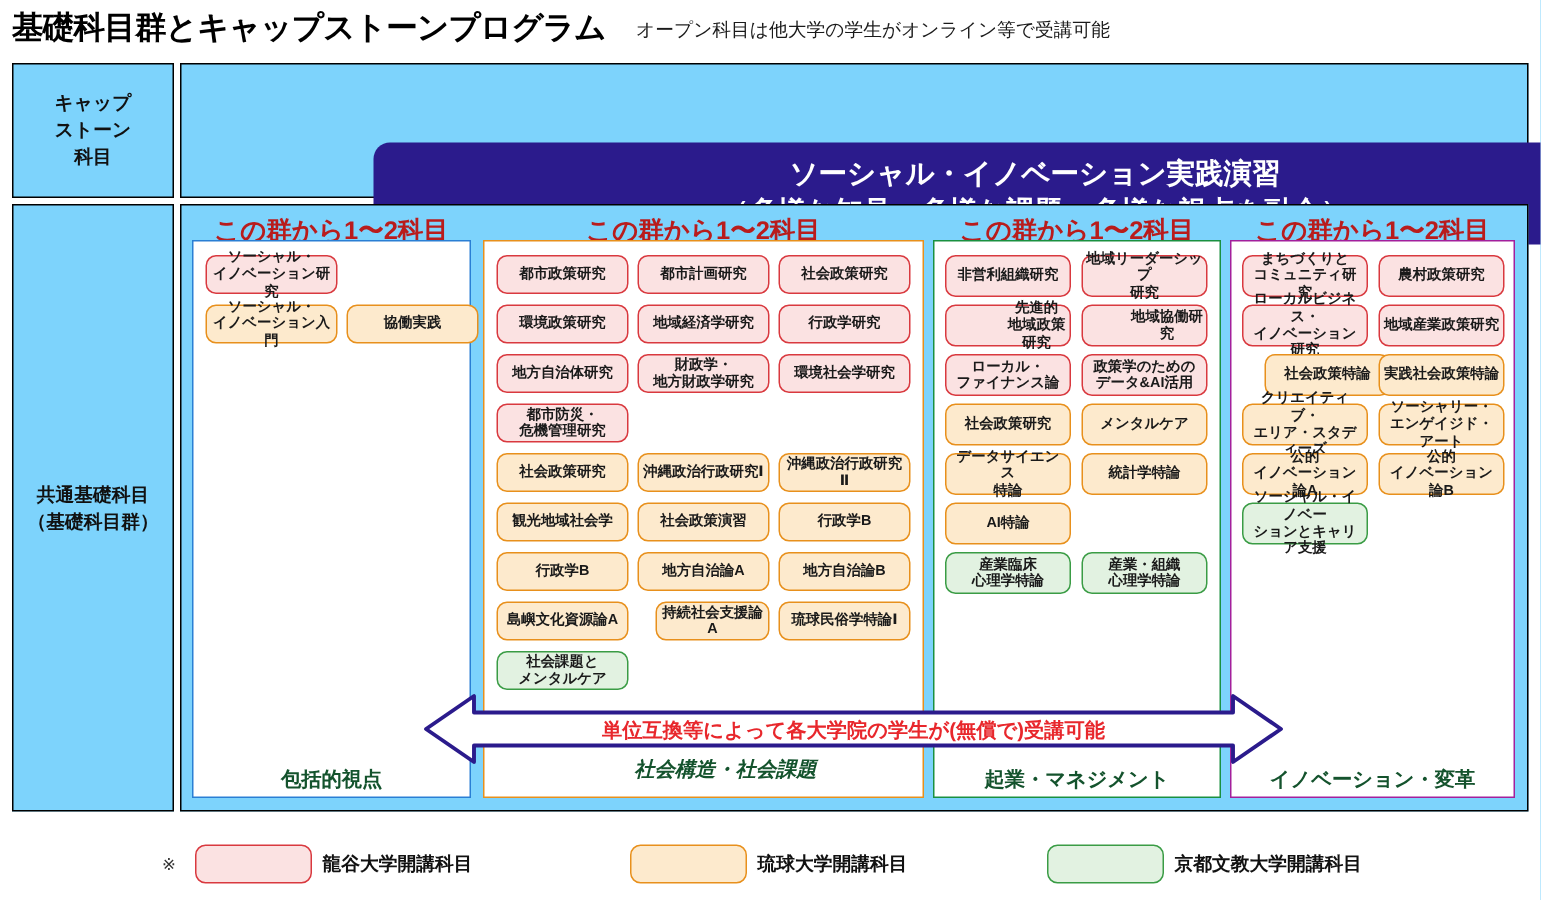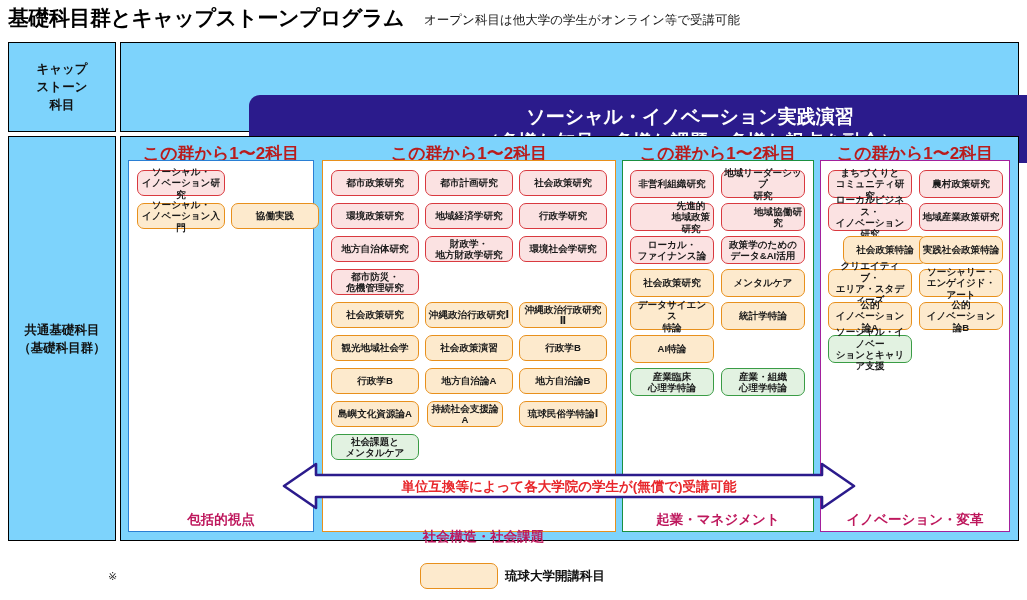--- a/index.html
+++ b/index.html
@@ -43,31 +43,31 @@
 
   
   .group-head{
     position:absolute;text-align:center;font-size:17px;font-weight:bold;color:#b91c1c;
   }
   .group-box{
     position:absolute;box-sizing:border-box;border-width:1.6px;border-style:solid;
     background:#ffffff;
   }
   .group-foot{
-    position:absolute;text-align:center;font-size:13.5px;font-weight:bold;color:#be185d;
+    position:absolute;text-align:center;font-size:13.5px;font-weight:bold;color:#14532d;
   }
 
   
   #gh1{left:128px;top:142px;width:186px;}
   #gb1{left:128px;top:160px;width:186px;height:372px;border-color:#2a7fd4;}
   #gf1{left:128px;top:511px;width:186px;}
 
   #gh2{left:322px;top:142px;width:294px;}
   #gb2{left:322px;top:160px;width:294px;height:372px;border-color:#e8901c;}
-  #gf2{left:322px;top:528px;width:323px;}
+  #gf2{left:322px;top:504px;width:323px;font-style:italic;}
 
   #gh3{left:622px;top:142px;width:192px;}
   #gb3{left:622px;top:160px;width:192px;height:372px;border-color:#1a9040;}
   #gf3{left:622px;top:511px;width:192px;}
 
   #gh4{left:820px;top:142px;width:190px;}
   #gb4{left:820px;top:160px;width:190px;height:372px;border-color:#a3209c;}
   #gf4{left:820px;top:511px;width:190px;}
 
   
@@ -198,21 +198,21 @@
     </div>
     <div class="chip orange" style="left: 102px; top: 207px; width: 88px; height: 26px;">
       <span>地方自治論A</span>
     </div>
     <div class="chip orange" style="left: 196px; top: 207px; width: 88px; height: 26px;">
       <span>地方自治論B</span>
     </div>
     <div class="chip orange" style="left: 8px; top: 240px; width: 88px; height: 26px;">
       <span>島嶼文化資源論A</span>
     </div>
-    <div class="chip orange" style="left: 104px; top: 240px; width: 76px; height: 26px;">
+    <div class="chip orange" style="left: 114px; top: 240px; width: 76px; height: 26px;">
       <span>持続社会支援論A</span>
     </div>
     <div class="chip orange" style="left: 196px; top: 240px; width: 88px; height: 26px;">
       <span>琉球民俗学特論Ⅰ</span>
     </div>
     <div class="chip green" style="left: 8px; top: 273px; width: 88px; height: 26px;">
       <span>社会課題と<br>メンタルケア</span>
     </div>
   </div>
 <div class="group-box" id="gb3" style="border-color: rgb(26, 144, 64);">
@@ -299,17 +299,25 @@
 
 <div id="arrow-wrap">
   <svg width="574" height="48" viewBox="0 0 574 48">
     <polygon points="2,24 34,2 34,13 540,13 540,2 572,24 540,46 540,35 34,35 34,46" fill="#ffffff" stroke="#2b1b8c" stroke-width="2.6" stroke-linejoin="round"></polygon>
   </svg>
 </div>
 <div id="arrow-label" style="color: rgb(232, 39, 44);">単位互換等によって各大学院の学生が(無償で)受講可能</div>
 
 <div id="legend">
   <div id="legend-mark">※</div>
+  <div class="legend-item" id="leg0">
+    <div class="legend-swatch red" style="background: rgb(251, 226, 226);"></div>
+    <div class="legend-text">龍谷大学開講科目</div>
+  </div>
   <div class="legend-item" id="leg1">
     <div class="legend-swatch orange" style="background: rgb(253, 234, 205);"></div>
     <div class="legend-text">琉球大学開講科目</div>
   </div>
+  <div class="legend-item" id="leg2">
+    <div class="legend-swatch green" style="background: rgb(226, 242, 225);"></div>
+    <div class="legend-text">京都文教大学開講科目</div>
+  </div>
 </div>
 
 </body></html>

